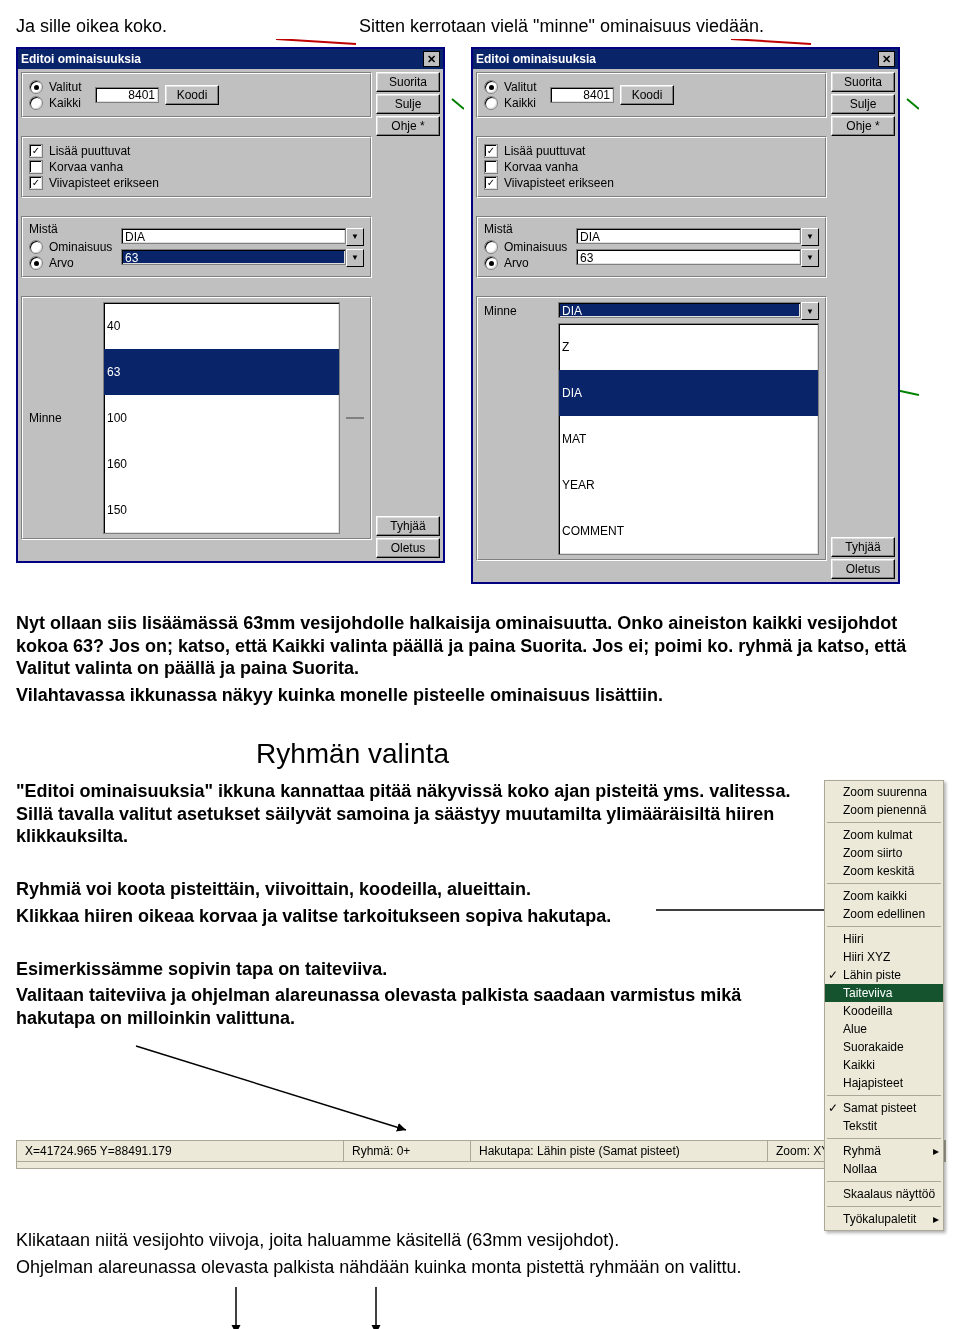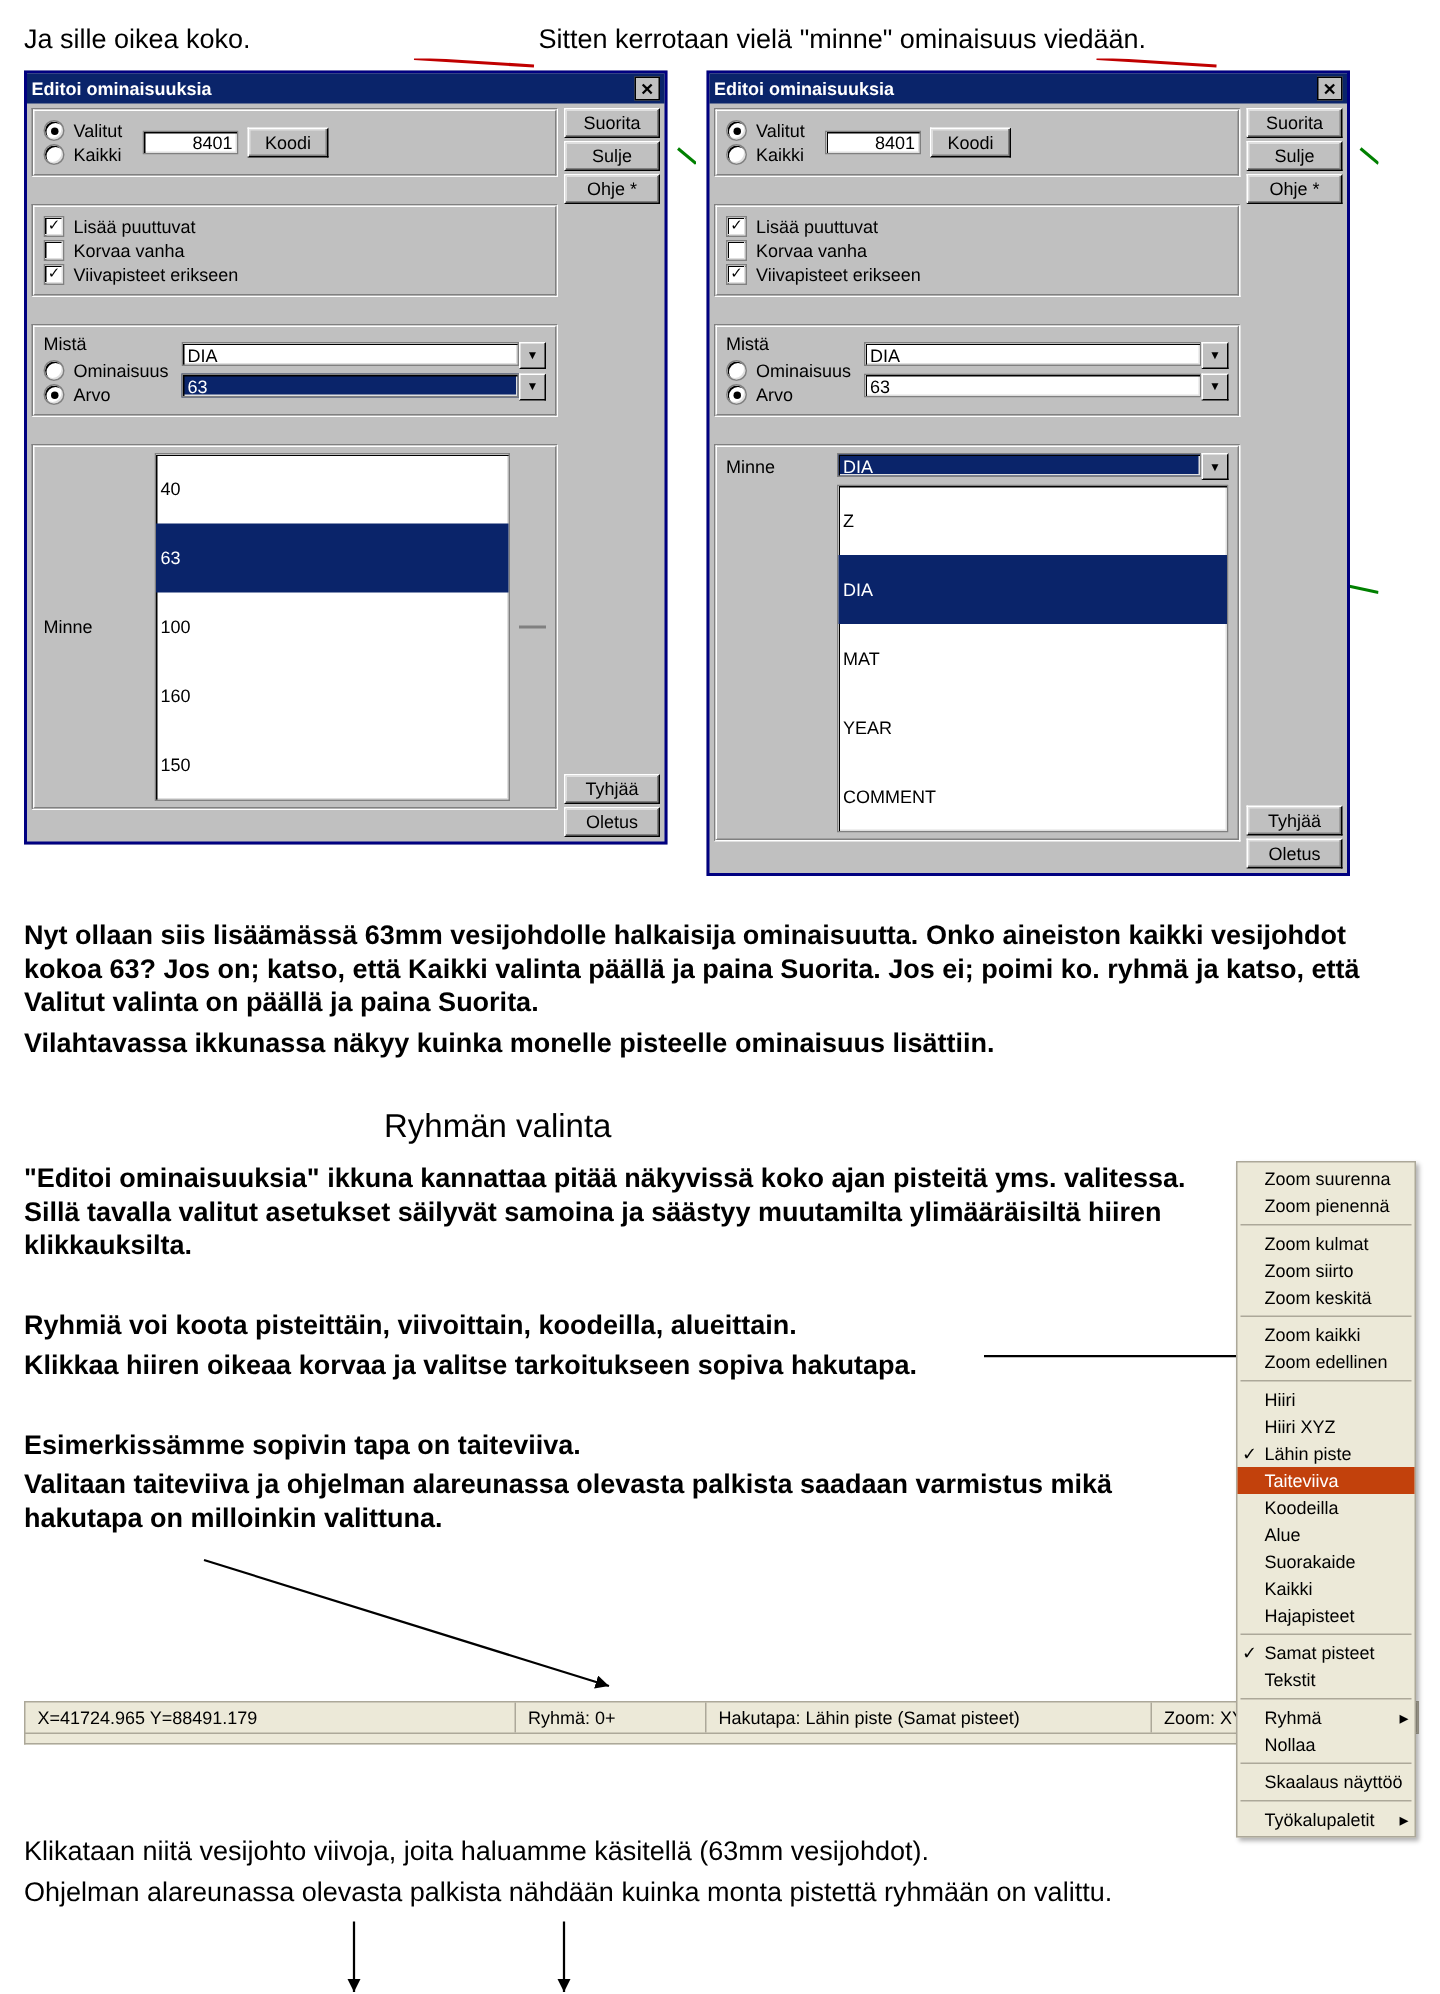--- a/index.html
+++ b/index.html
@@ -90,34 +90,34 @@
     box-shadow: inset 1px 1px #000, inset -1px -1px #dfdfdf;
     font-size:12px;
   }
   .listbox div{ padding:16px 3px; }
   .listbox .selected{ background:#0a246a;color:#fff;}
   .row2{display:flex;gap:6px;align-items:center;}
   .lbl{width:68px;font-size:12px;}
   
   p{margin:0 0 4px 0; line-height:1.25;}
   .section{margin-bottom:22px; padding-right:120px;font-weight:bold;}
-  .heading{margin:32px 0 10px 240px;font-size:22px;}
+  .heading{margin:32px 0 10px 240px;font-size:28px;}
   .menu-strip{
     position:absolute; right:0; top:0;
     background:#ece9d8;
     border:1px solid #aca899;
     font-family: Tahoma, sans-serif;
     font-size:12px;
     width:118px;
     padding:2px 0;
     box-shadow:2px 2px 3px rgba(0,0,0,.3);
   }
   .menu-strip div{ padding:2px 22px 2px 18px; position:relative; white-space:nowrap;}
   .menu-strip .sep{border-top:1px solid #aca899;margin:3px 2px; padding:0;}
-  .menu-strip .hilite{ background:#c2410c;color:#fff;}
+  .menu-strip .hilite{ background:#14532d;color:#fff;}
   .menu-strip .chk::before{content:'✓';position:absolute;left:3px;}
   .menu-strip .arrow::after{content:'▸';position:absolute;right:4px;}
   .mid-block{position:relative; margin-bottom:30px;}
   .statusbar{
     display:flex; background:#ece9d8;border:1px solid #aca899;
     font-family: Tahoma, sans-serif; font-size:12px;
     width:100%;
   }
   .statusbar > div{
     padding:3px 8px;border-right:1px solid #aca899;

